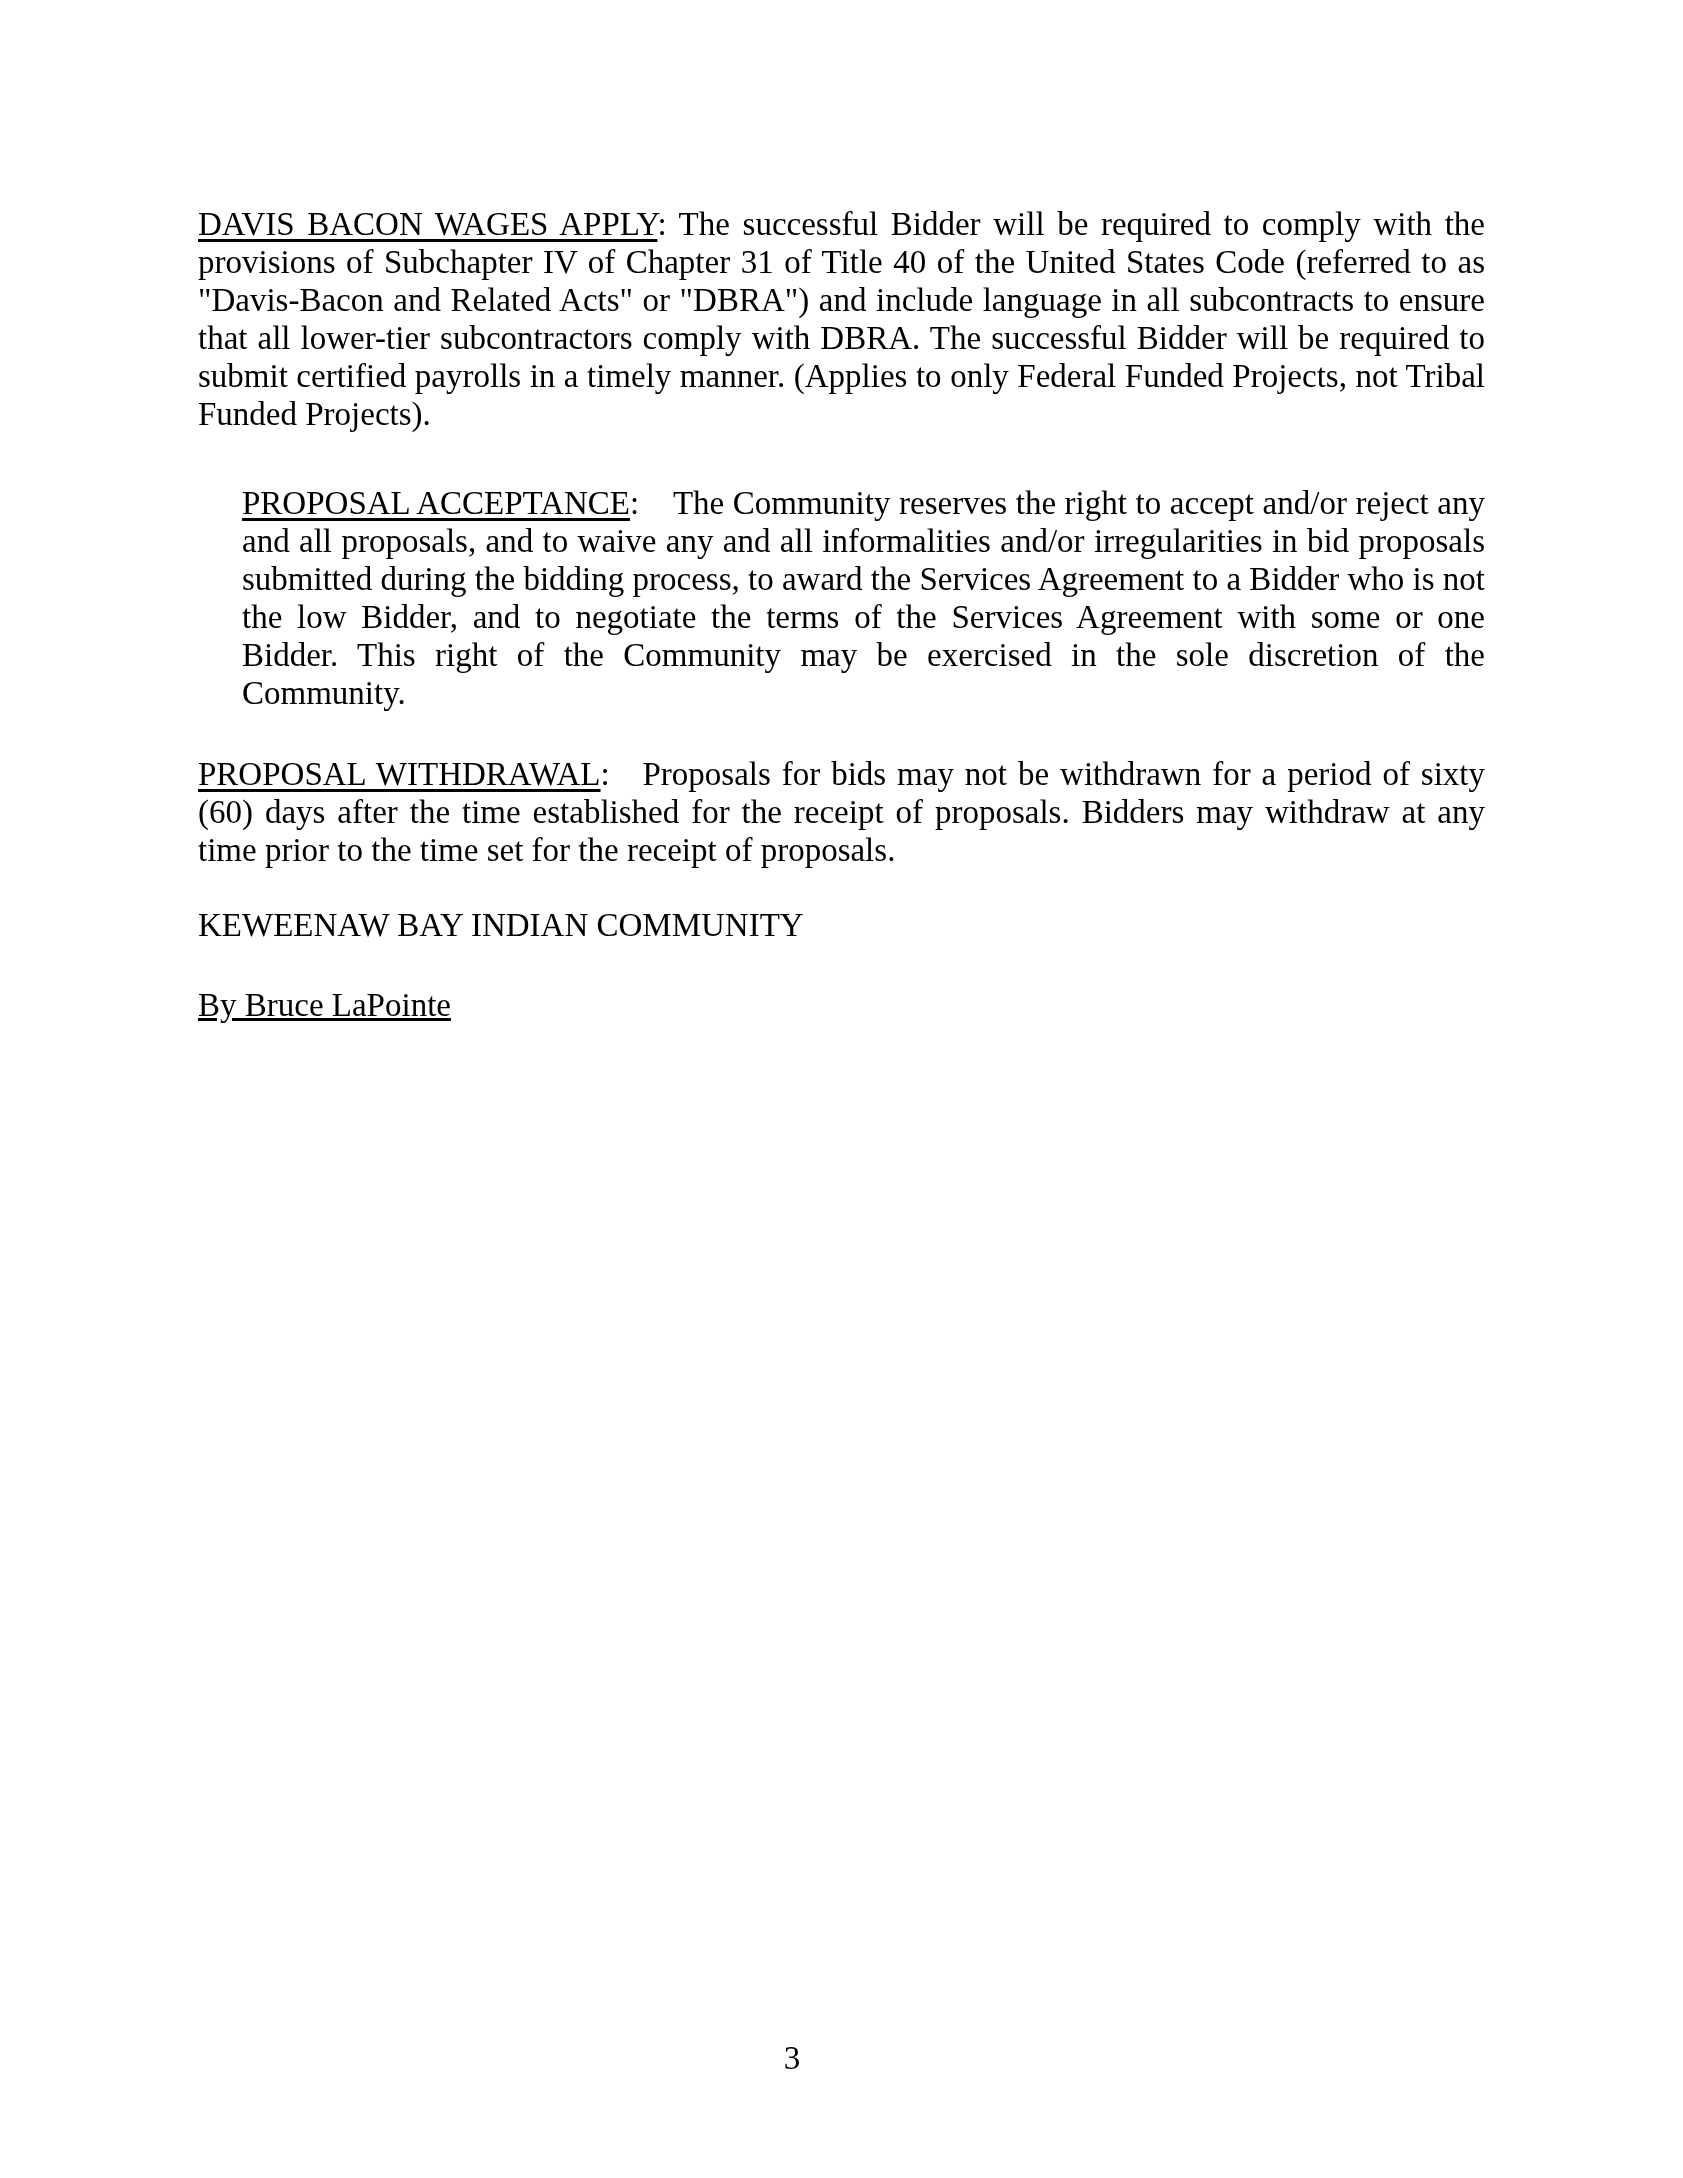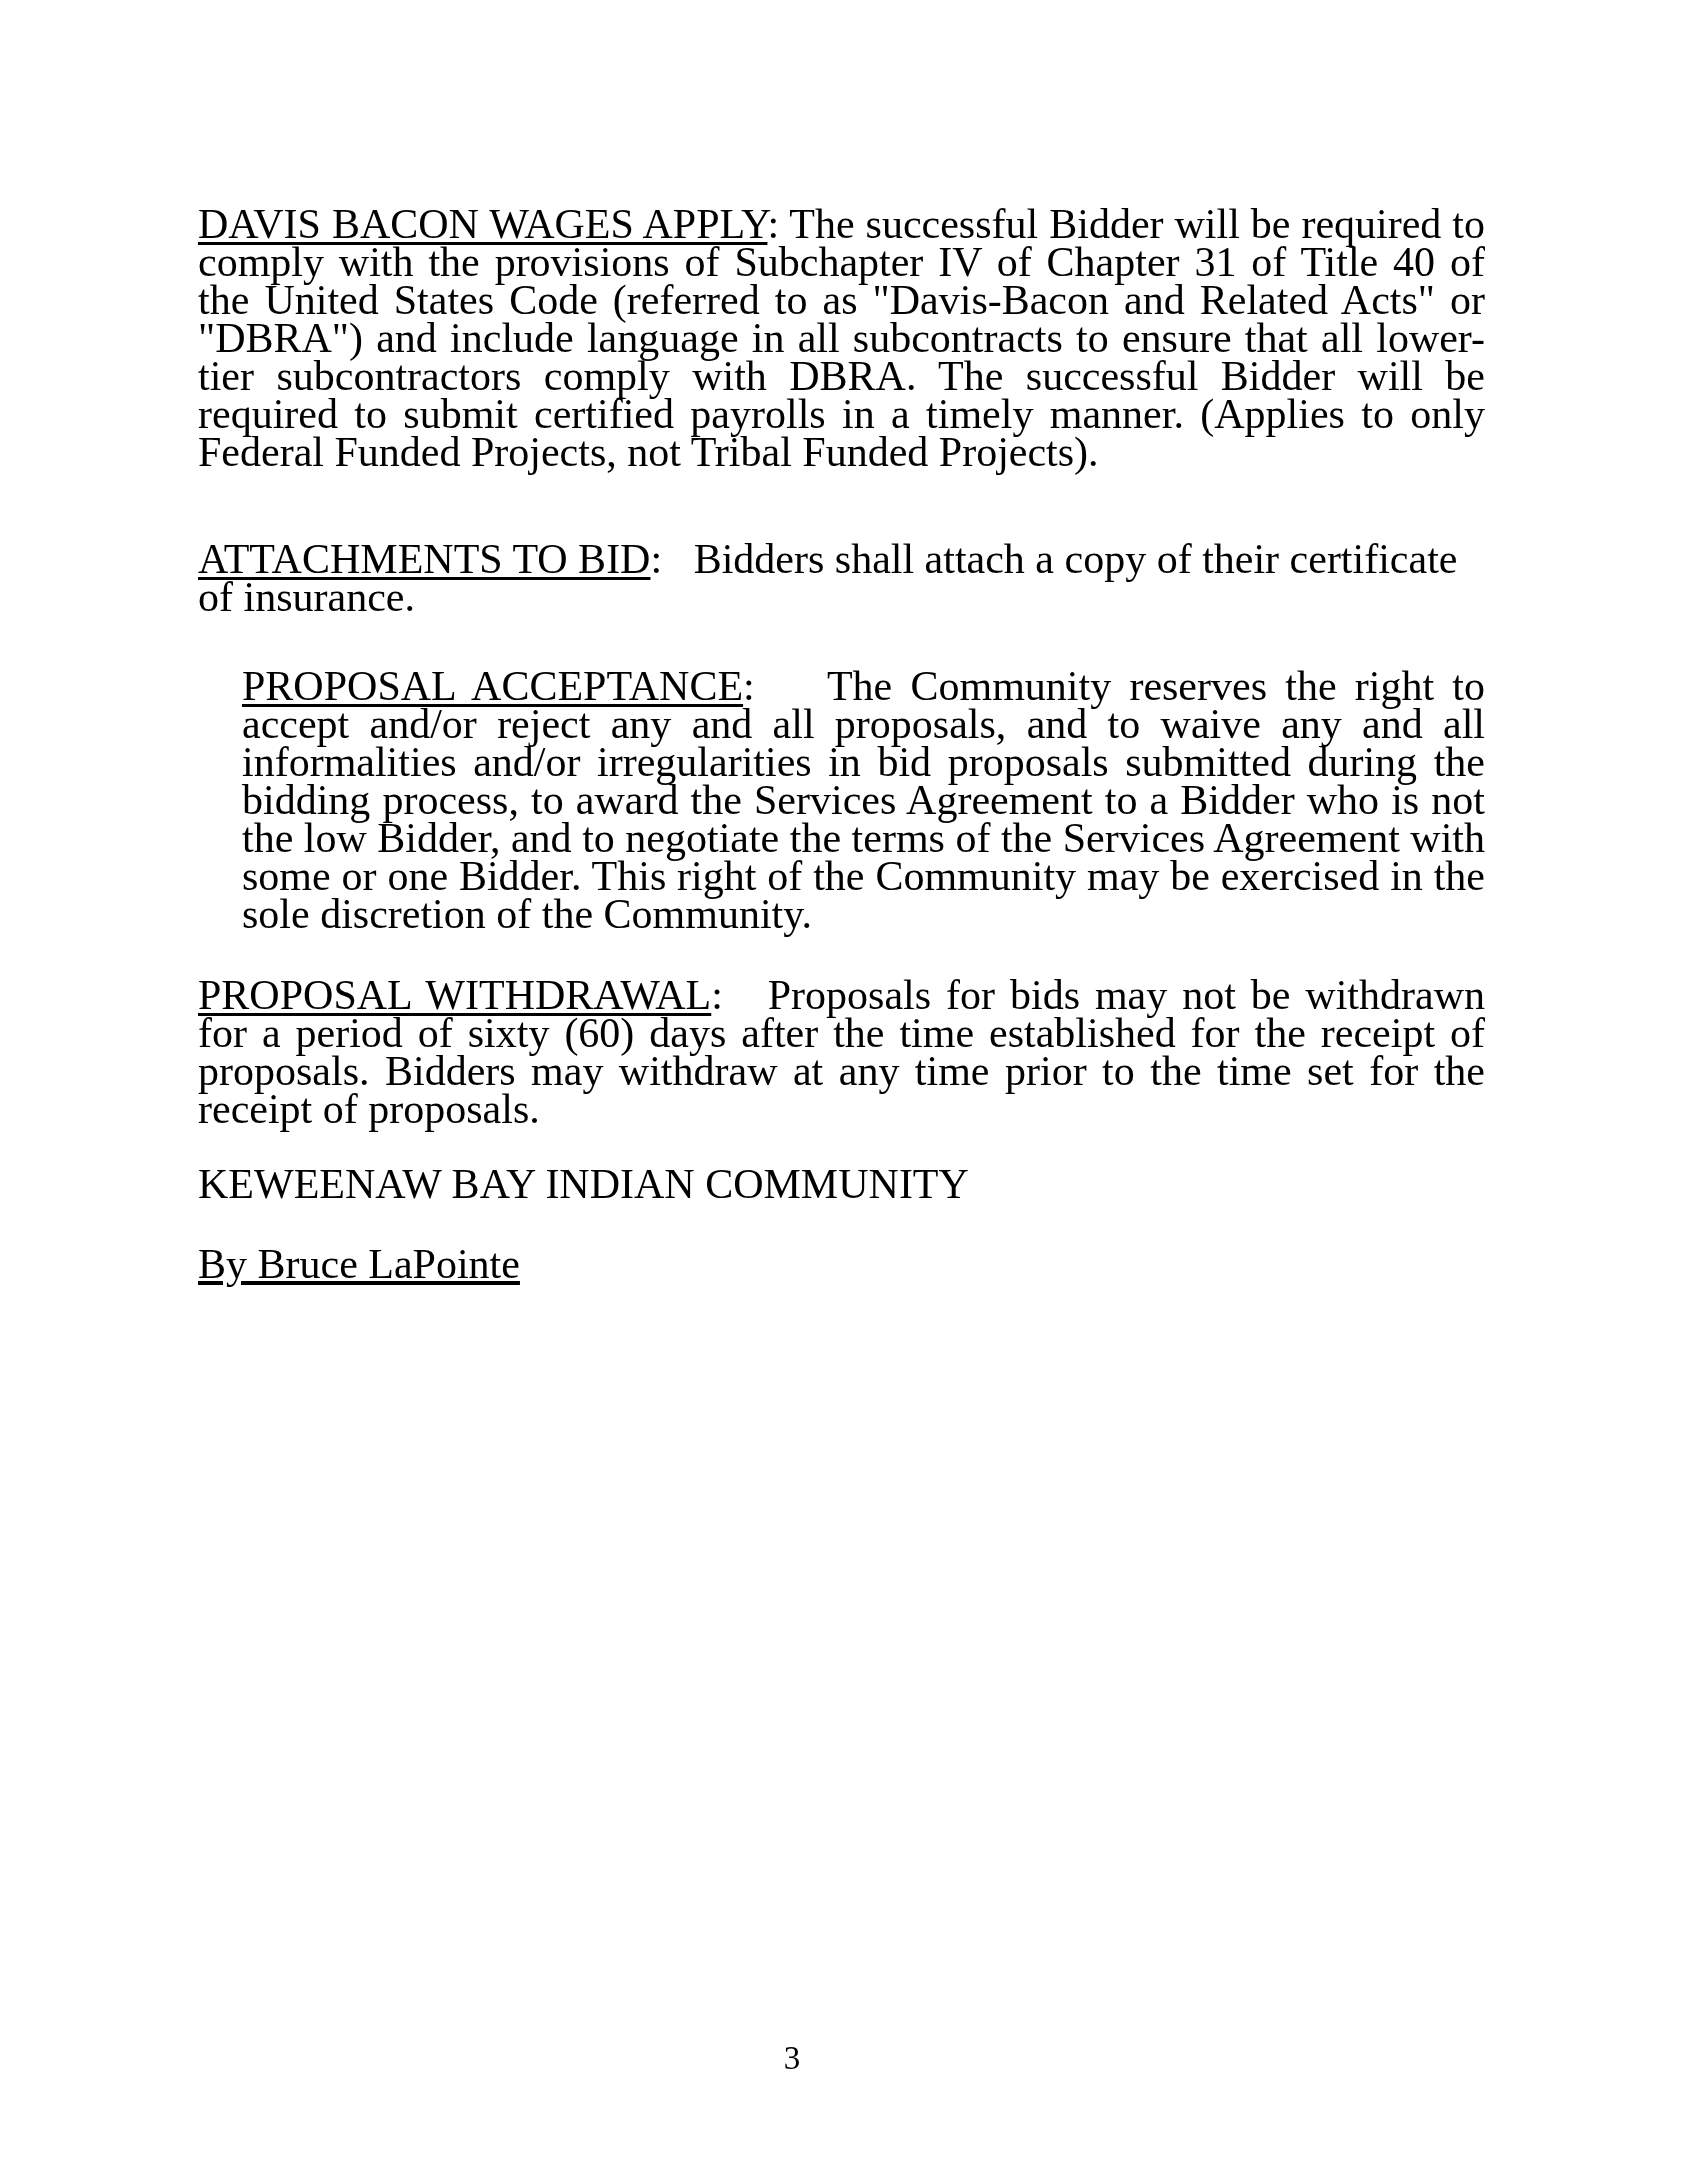--- a/index.html
+++ b/index.html
@@ -17,21 +17,21 @@
     overflow: hidden;
   }
   .content {
     position: absolute;
     left: 198px;
     top: 205px;
     width: 1287px;
   }
   .para {
     margin: 0;
-    font-size: 42px;
+    font-size: 33px;
     line-height: 38px;
     text-align: justify;
     letter-spacing: 0;
   }
   .para.single {
     text-align: left;
   }
   .heading {
     text-decoration: underline;
     text-decoration-thickness: 2.5px;
@@ -53,21 +53,20 @@
   }
 </style>
 </head>
 <body>
 
 <div class="page">
   <div class="content">
 
     <p class="para p-davis"><span class="heading">DAVIS BACON WAGES APPLY</span><span>: </span><span>The successful Bidder will be required to comply with the provisions of Subchapter IV of Chapter 31 of Title 40 of the United States Code (referred to as "Davis-Bacon and Related Acts" or "DBRA") and include language in all subcontracts to ensure that all lower-tier subcontractors comply with DBRA. The successful Bidder will be required to submit certified payrolls in a timely manner. (Applies to only Federal Funded Projects, not Tribal Funded Projects).</span></p>
 
-    <p class="para single p-attachments"><span class="heading">ATTACHMENTS TO BID</span><span>:&nbsp;&nbsp; </span><span>Bidders shall attach a copy of their certificate of insurance.</span></p>
 
     <p class="para p-acceptance"><span class="heading">PROPOSAL ACCEPTANCE</span><span>:&nbsp;&nbsp;&nbsp; </span><span>The Community reserves the right to accept and/or reject any and all proposals, and to waive any and all informalities and/or irregularities in bid proposals submitted during the bidding process, to award the Services Agreement to a Bidder who is not the low Bidder, and to negotiate the terms of the Services Agreement with some or one Bidder. This right of the Community may be exercised in the sole discretion of the Community.</span></p>
 
     <p class="para p-withdrawal"><span class="heading">PROPOSAL WITHDRAWAL</span><span>:&nbsp;&nbsp; </span><span>Proposals for bids may not be withdrawn for a period of sixty (60) days after the time established for the receipt of proposals. Bidders may withdraw at any time prior to the time set for the receipt of proposals.</span></p>
 
     <p class="para single p-org">KEWEENAW BAY INDIAN COMMUNITY</p>
 
     <p class="para single p-by">By Bruce LaPointe</p>
 
   </div>

